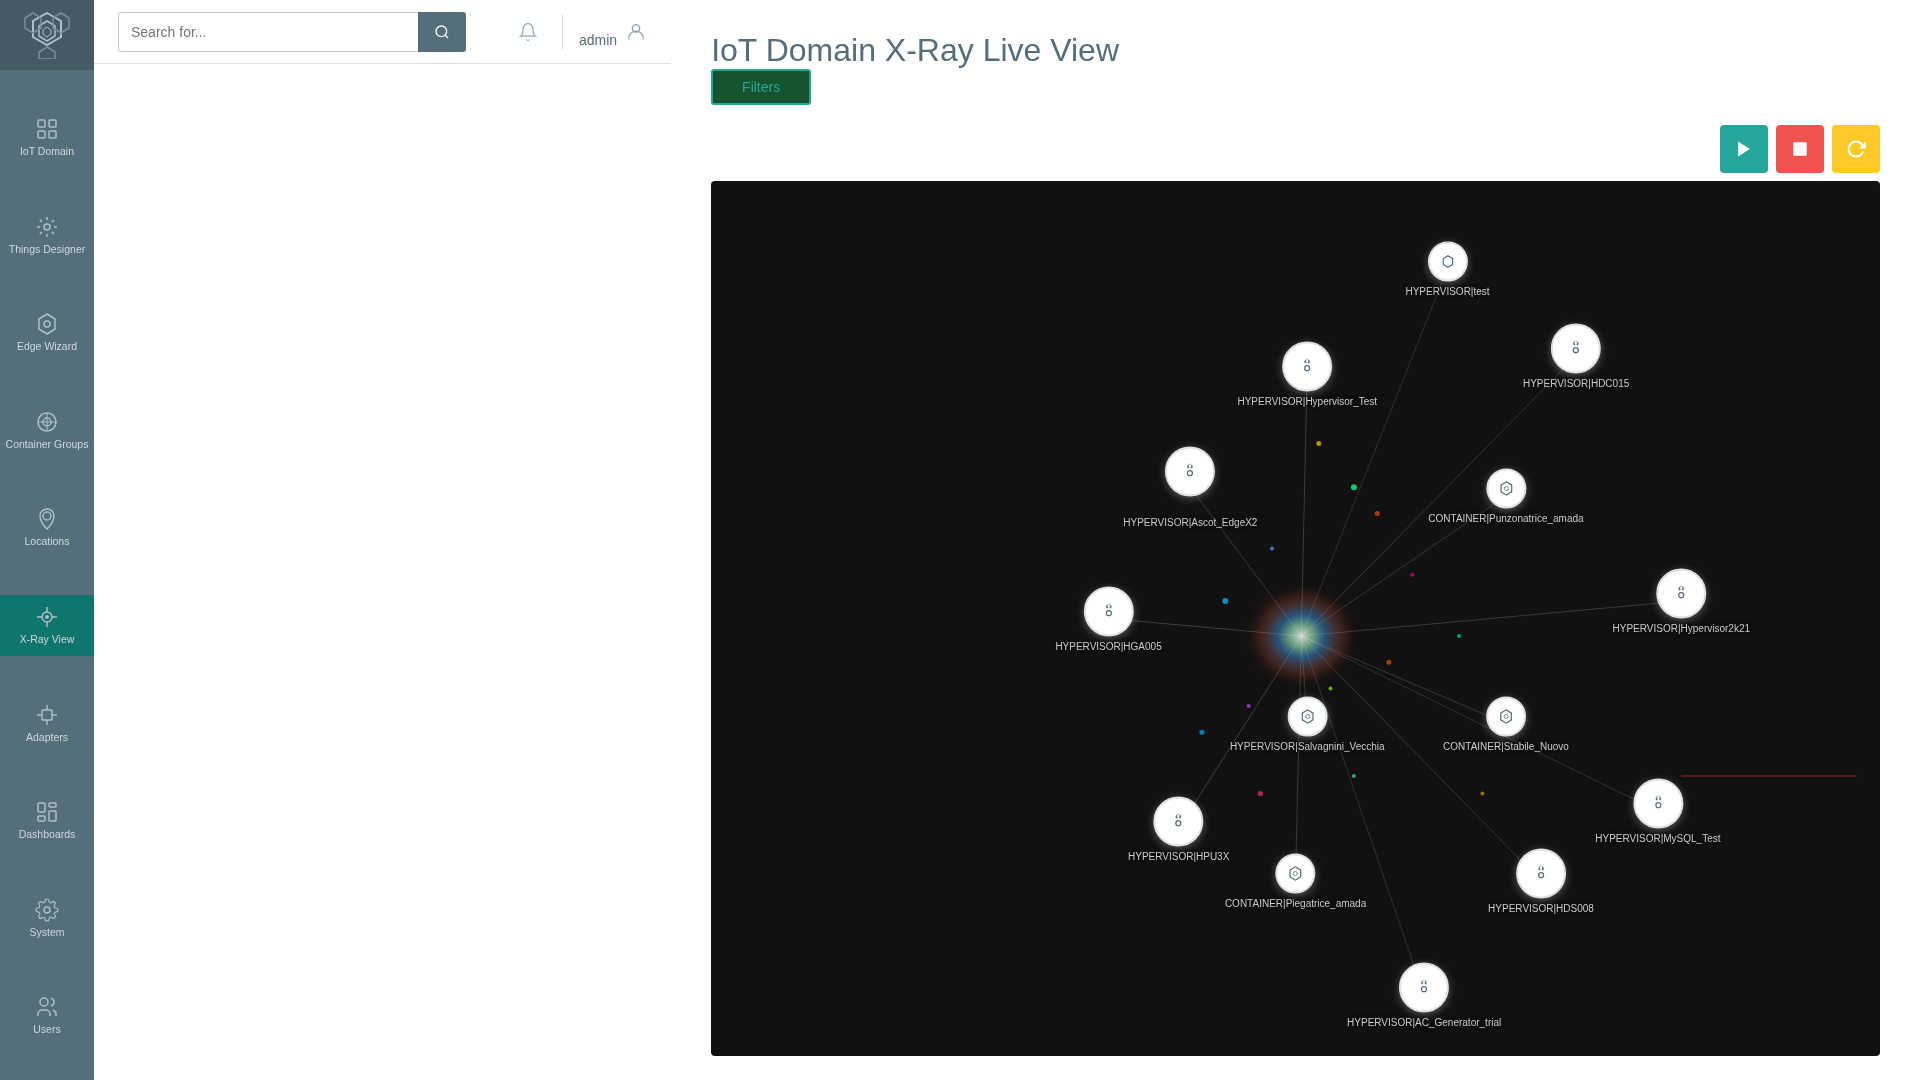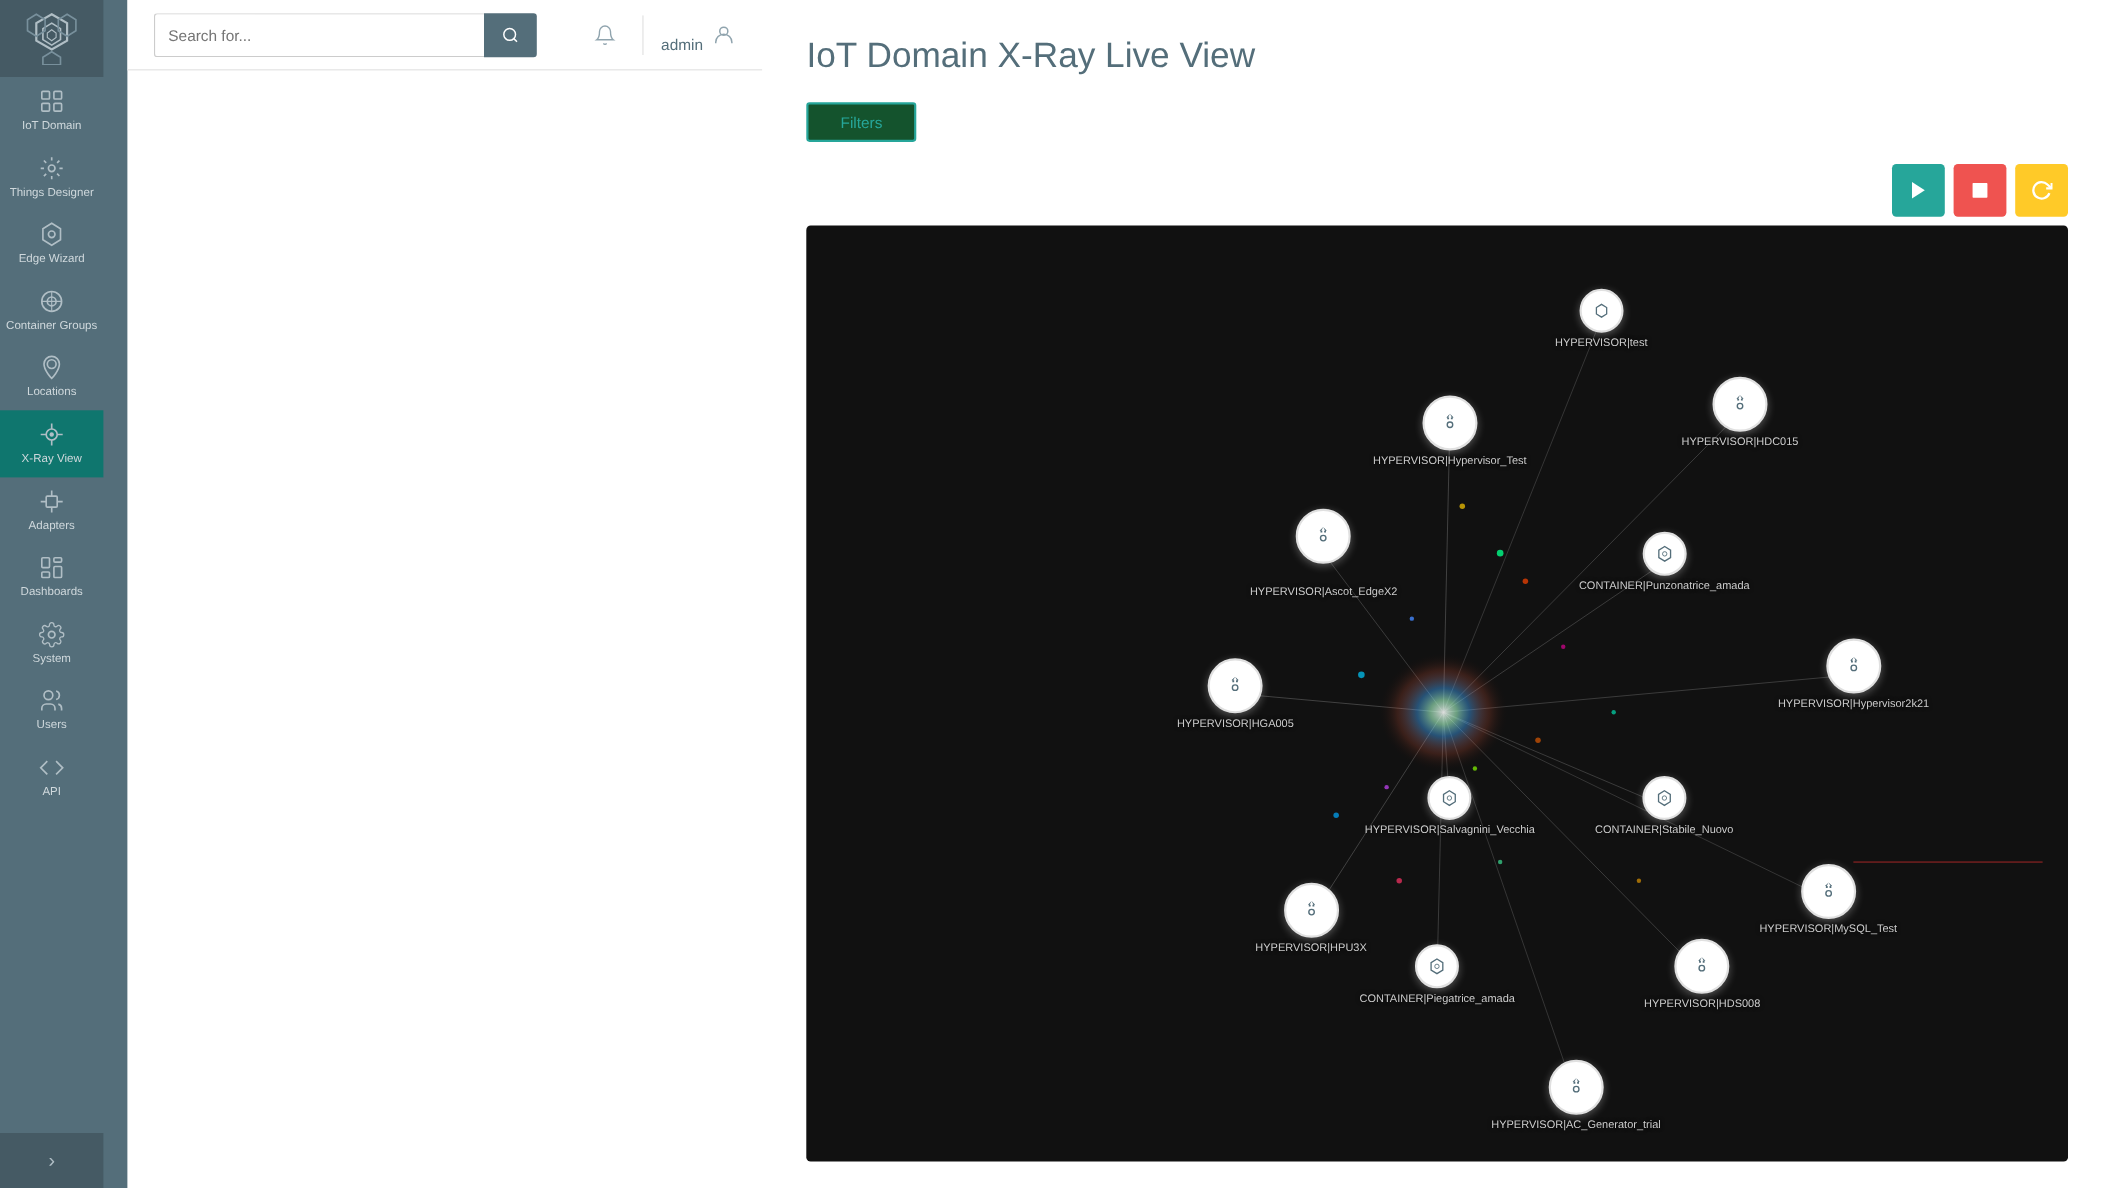--- a/index.html
+++ b/index.html
@@ -1,27 +1,28 @@
 <!DOCTYPE html>
 <html><head>
   <meta charset="utf-8">
   <style>
     * { margin: 0; padding: 0; box-sizing: border-box; }
     body { font-family: 'Segoe UI', Arial, sans-serif; background: #f0f2f5; display: flex; height: 1080px; width: 1920px; overflow: hidden; }
 
     
     #sidebar {
-      width: 116px;
+      width: 94px;
       background: #546e7a;
       display: flex;
       flex-direction: column;
       align-items: flex-start;
       padding: 0;
       flex-shrink: 0;
       height: 100%;
+      gap: 37px;
     }
     #sidebar-logo {
       width: 94px;
       height: 70px;
       background: #455a64;
       display: flex;
       align-items: center;
       justify-content: center;
       flex-shrink: 0;
     }
@@ -132,21 +133,20 @@
       padding: 32px 40px 24px 40px;
       background: #fff;
       display: flex;
       flex-direction: column;
       overflow: hidden;
     }
     #page-title {
       font-size: 32px;
       font-weight: 300;
       color: #546e7a;
-      margin-bottom: 24px;
     }
     #filters-btn {
       width: 100px;
       height: 36px;
       background: #14532d;
       border: 2px solid #26a69a;
       color: #26a69a;
       font-size: 14px;
       cursor: pointer;
       border-radius: 3px;

